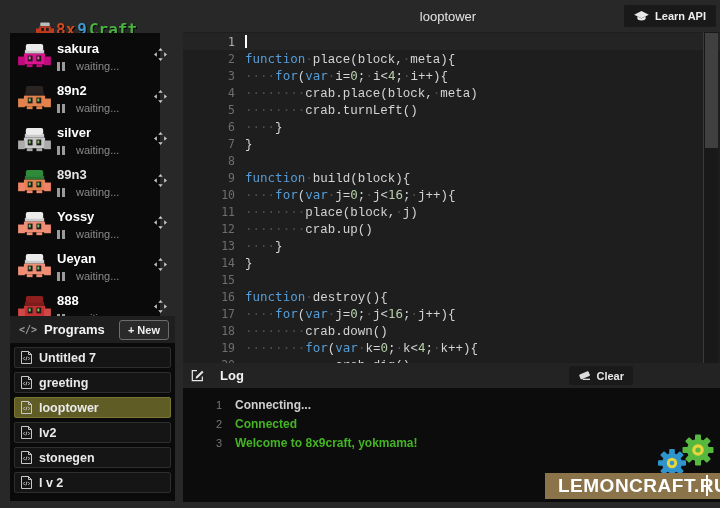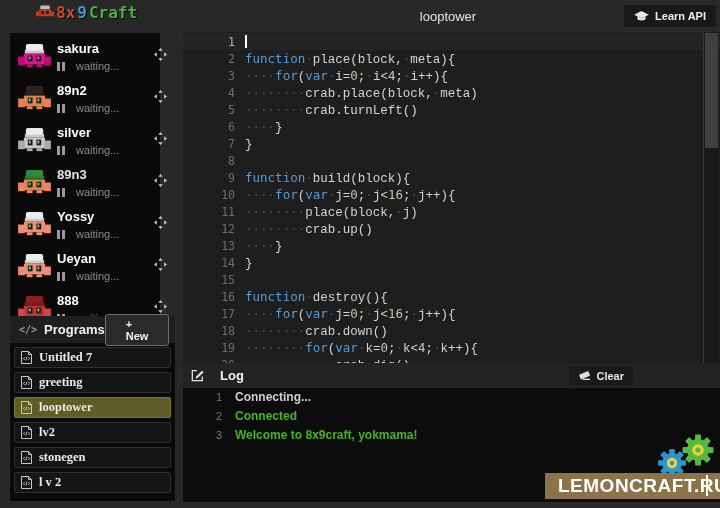--- a/index.html
+++ b/index.html
@@ -1,21 +1,21 @@
 <!DOCTYPE html>
 <html style="--kw: #569cd6; --num: #b5cea8; --code: #d4d4d4; --ws: #4e4e4e; --linenum: #6e6e6e; --log_green: #44b424; --log_white: #cfcfcf; --selected_program_bg: #605c26; --watermark_bg: #8b744a; --logo_8x: #cf4a1f; --logo_9: #3c9ad0; --logo_craft: #47b33c;"><head>
 <meta charset="utf-8">
 <style>
   html,body{margin:0;padding:0;background:#282828;}
   .app{position:relative;width:720px;height:508px;background:#282828;overflow:hidden;
        font-family:"Liberation Sans",sans-serif;color:#fff;}
 
   
   .topbar{position:absolute;left:0;top:0;width:720px;height:32px;}
-  .logo{position:absolute;left:36px;top:3px;display:flex;align-items:center;gap:2px;
+  .logo{position:absolute;left:36px;top:20px;display:flex;align-items:center;gap:2px;
         font-family:"DejaVu Sans Mono",monospace;font-weight:bold;font-size:16px;
         text-shadow:1px 1px 0 #000;}
   .logo .p1{color:var(--logo_8x);} .logo .p2{color:var(--logo_9);} .logo .p3{color:var(--logo_craft);}
   .menus{position:absolute;left:188px;top:4px;display:flex;gap:8px;}
   .menu-btn{background:#1a1a1a;color:#f0f0f0;font-size:12px;font-weight:bold;
             padding:6px 13px;border-radius:2px;cursor:default;}
   .title{position:absolute;left:448px;top:9px;transform:translateX(-50%);
          font-size:13px;color:#e4e4e4;}
   .learn-api{position:absolute;right:4px;top:5px;height:22px;background:#191919;border-radius:2px;
              display:flex;align-items:center;gap:6px;padding:0 10px;font-size:11px;font-weight:bold;color:#ededed;}
@@ -29,22 +29,22 @@
   .pstatus{position:absolute;left:47px;top:22px;font-size:11px;color:#8a8a8a;display:flex;align-items:center;gap:11px;}
   .pause{display:inline-flex;gap:2px;}
   .pause i{display:block;width:3px;height:9px;background:#9a9a9a;}
   .move{position:absolute;right:8px;top:9px;}
 
   .programs{position:absolute;left:0;top:283px;width:165px;height:185px;background:#0a0a0a;}
   .prog-header{height:27px;background:#1f1f1f;display:flex;align-items:center;padding:0 6px 0 9px;}
   .code-mark{font-family:"DejaVu Sans Mono",monospace;font-size:10px;font-weight:bold;color:#9a9a9a;}
   .prog-title{font-size:13px;font-weight:bold;margin-left:7px;color:#f2f2f2;}
   .new-btn{margin-left:auto;background:#2a2a2a;border:1px solid #6e6e6e;border-radius:3px;
-           font-size:11px;font-weight:bold;color:#f0f0f0;padding:3px 20px;}
-  .prog-items{padding:4px 4px 0 4px;font-family:Liberation Serif, serif;}
+           font-size:11px;font-weight:bold;color:#f0f0f0;padding:3px 8px;}
+  .prog-items{padding:4px 4px 0 4px;}
   .prog-item{height:19px;border:1px solid #2e2e2e;background:#151515;border-radius:2px;
              margin-bottom:4px;display:flex;align-items:center;gap:7px;padding:0 6px;
              font-size:12.5px;font-weight:bold;color:#eaeaea;}
   .prog-item.selected{background:var(--selected_program_bg);border-color:#7b7534;}
 
   
   .editor{position:absolute;left:183px;top:32px;width:537px;height:331px;background:#1e1e1e;overflow:hidden;}
   .code-lines{padding-top:1px;font-family:"DejaVu Sans Mono",monospace;font-size:12.5px;}
   .code-line{height:17px;line-height:17px;white-space:pre;}
   .code-line.active{background:#242424;}
@@ -55,21 +55,21 @@
   .cursor{display:inline-block;width:1.5px;height:13px;background:#fff;vertical-align:-2px;}
   .scrollbar{position:absolute;right:2px;top:0;width:15px;height:331px;background:#191919;border-left:1px solid #3a3a3a;box-sizing:border-box;}
   .scroll-thumb{position:absolute;left:1px;top:1px;width:13px;height:115px;background:#404040;}
 
   
   .log{position:absolute;left:183px;top:363px;width:537px;height:139px;background:#0c0c0c;}
   .log-header{position:relative;height:25px;background:#232323;display:flex;align-items:center;gap:6px;padding:0 8px;}
   .log-title{font-size:13px;font-weight:bold;color:#f2f2f2;padding-left:10px;}
   .clear-btn{position:absolute;right:87px;top:3px;height:19px;background:#1a1a1a;border-radius:2px;
              display:flex;align-items:center;gap:5px;padding:0 9px;font-size:11px;font-weight:bold;color:#e8e8e8;}
-  .log-body{padding-top:0;}
+  .log-body{padding-top:8px;}
   .log-entry{height:19px;line-height:19px;font-size:12px;}
   .log-entry .lnn{display:inline-block;width:39px;padding-right:13px;text-align:right;color:#777;font-size:11px;}
   .log-entry .txt{font-weight:bold;}
   .lg-white{color:var(--log_white);} .lg-green{color:var(--log_green);}
 
   
   .gears{position:absolute;left:650px;top:434px;z-index:4;}
   .wm-bar{position:absolute;left:545px;top:473px;width:175px;height:26px;z-index:5;
           background:var(--watermark_bg);display:flex;align-items:center;}
   .wm-text{font-size:19px;font-weight:bold;color:#fff;padding-left:13px;letter-spacing:.5px;}

